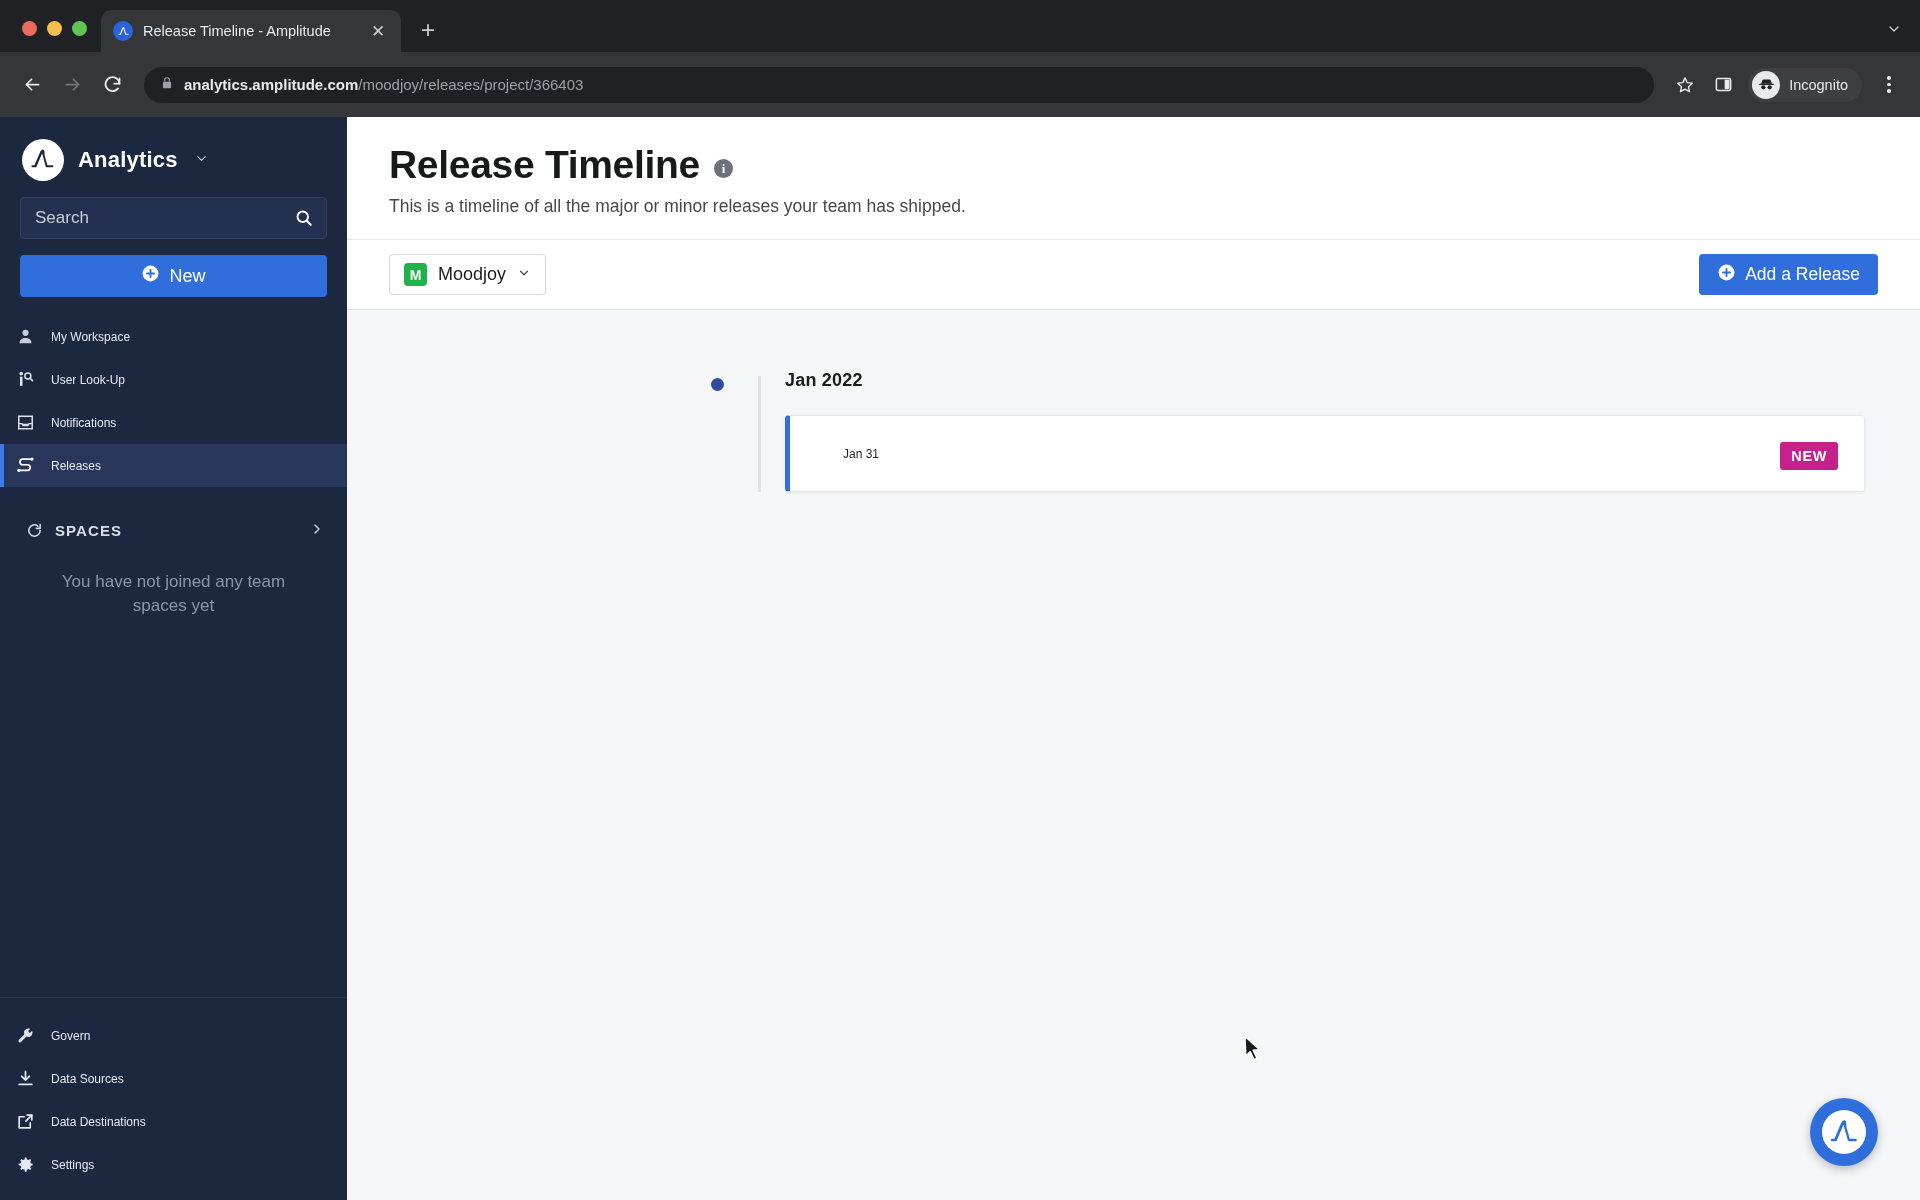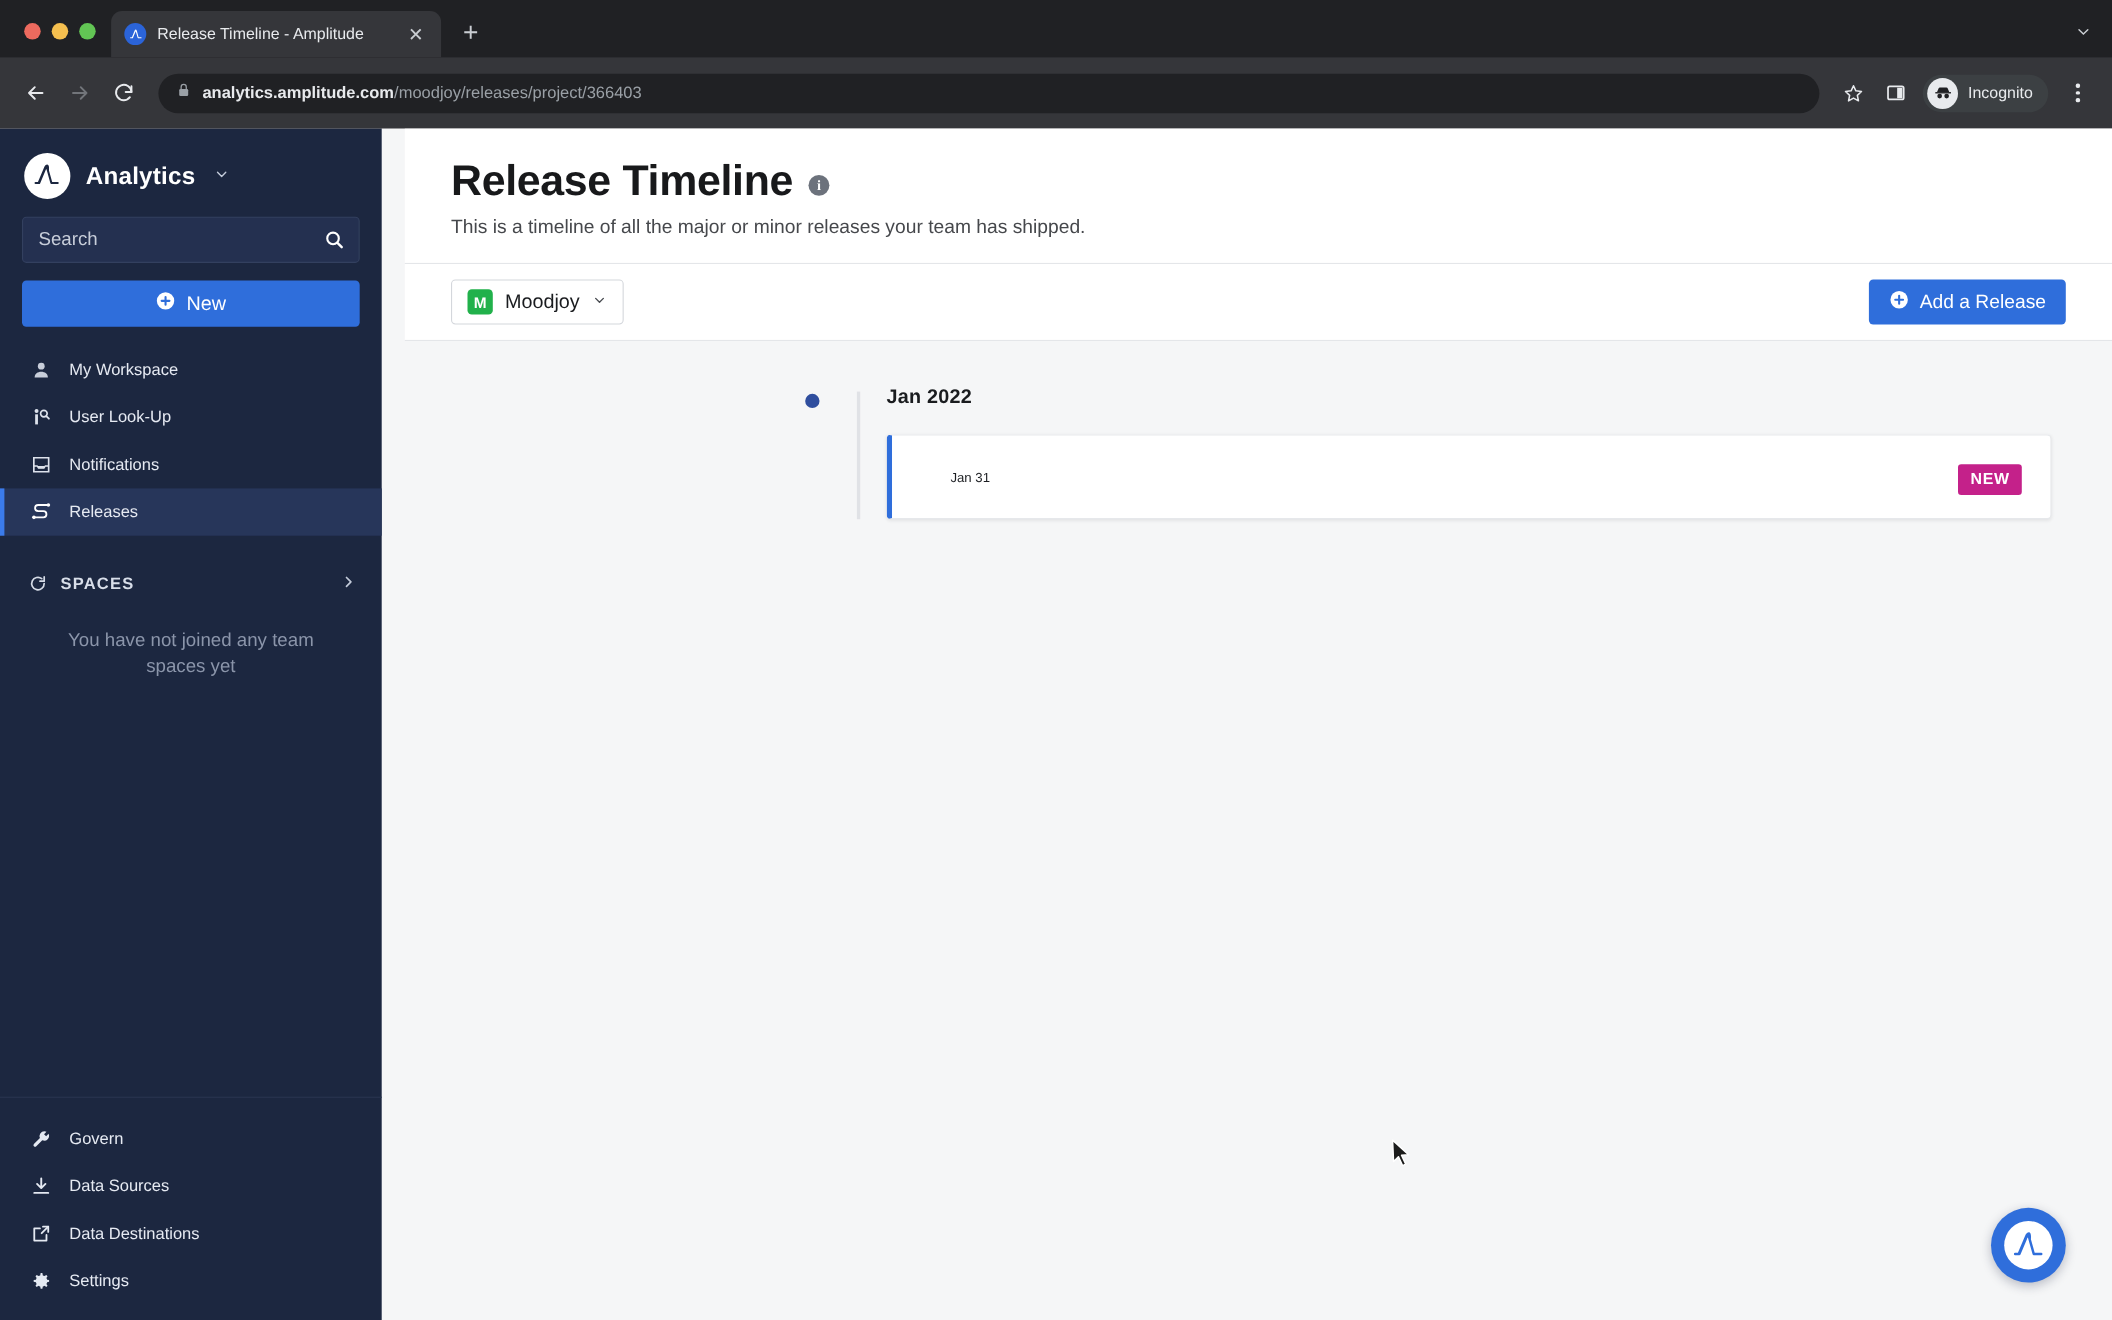--- a/index.html
+++ b/index.html
@@ -121,21 +121,21 @@
   .new-wrap { padding: 16px 20px 0 20px; }
   .new-btn {
     height: 42px; background: #2F6EDB; border-radius: 4px; border: none;
     width: 100%; color: #fff; font-size: 18px; font-family: inherit;
     display: flex; align-items: center; justify-content: center; gap: 9px;
   }
 
   .nav { margin-top: 18px; }
   .nav-item {
     height: 43px; display: flex; align-items: center; gap: 15px;
-    padding-left: 26px; color: #E6EAF2; font-size: 15px; position: relative;
+    padding-left: 14px; color: #E6EAF2; font-size: 12px; position: relative;
   }
   .nav-item .nico { width: 22px; display: flex; align-items: center; justify-content: center; flex: 0 0 auto; }
   .nav-item.active { background: #27365A; }
   .nav-item.active::before {
     content: ""; position: absolute; left: 0; top: 0; bottom: 0;
     width: 4px; background: #3B7BEA;
   }
 
   .spaces-head {
     display: flex; align-items: center; gap: 12px; padding: 34px 22px 0 26px;
@@ -147,21 +147,21 @@
   .spaces-chev { margin-left: auto; color: #C3CBDA; font-size: 13px; }
   .spaces-empty {
     padding: 30px 44px 0 44px; text-align: center; color: #8B95AA;
     font-size: 17px; line-height: 1.42;
   }
 
   .sidebar-bottom { margin-top: auto; border-top: 1px solid #2A3category; }
   .sidebar-bottom { border-top: 1px solid #2A3550; padding: 16px 0 14px 0; }
 
   
-  .main { flex: 1 1 auto; display: flex; flex-direction: column; min-width: 0; background: #F5F6F7; padding-left: 21px; }
+  .main { flex: 1 1 auto; display: flex; flex-direction: column; min-width: 0; background: #F5F6F7; }
 
   .page-head { background: #fff; padding: 26px 0 22px 0; border-bottom: 1px solid #E4E6E9; }
   .page-head-inner { padding: 0 42px; }
   .page-title-row { display: flex; align-items: center; gap: 14px; }
   .page-title { font-size: 39px; font-weight: bold; color: #18191B; letter-spacing: -.3px; }
   .info-ico {
     width: 19px; height: 19px; border-radius: 50%; background: #6C727C;
     color: #fff; font-size: 13px; font-weight: bold; line-height: 19px;
     text-align: center; font-family: "Liberation Serif", serif; margin-top: 6px;
   }
@@ -182,21 +182,21 @@
   }
   .proj-name { font-size: 18px; color: #1A1C1F; }
   .proj-caret { color: #4A4D52; font-size: 12px; }
   .add-release {
     margin-left: auto; height: 41px; background: #2F6EDB; border: none; border-radius: 4px;
     color: #fff; font-size: 17.5px; font-family: inherit; padding: 0 18px;
     display: flex; align-items: center; gap: 9px;
   }
 
   .timeline-area { flex: 1 1 auto; position: relative; padding: 40px 0 0 0; min-height: 0; }
-  .tl-group { position: relative; padding-left: 370px; }
+  .tl-group { position: relative; padding-left: 370px; margin-top: 20px; }
   .tl-bullet {
     position: absolute; left: 364px; top: 8px; width: 13px; height: 13px;
     border-radius: 50%; background: #2F4E9E;
   }
   .tl-line {
     position: absolute; left: 411px; top: 6px; bottom: 0; width: 2.5px; background: #E0E2E6;
   }
   .tl-month {
     font-size: 18px; font-weight: bold; color: #1A1C1F; letter-spacing: .2px;
     margin-left: 68px; margin-top: 0;

